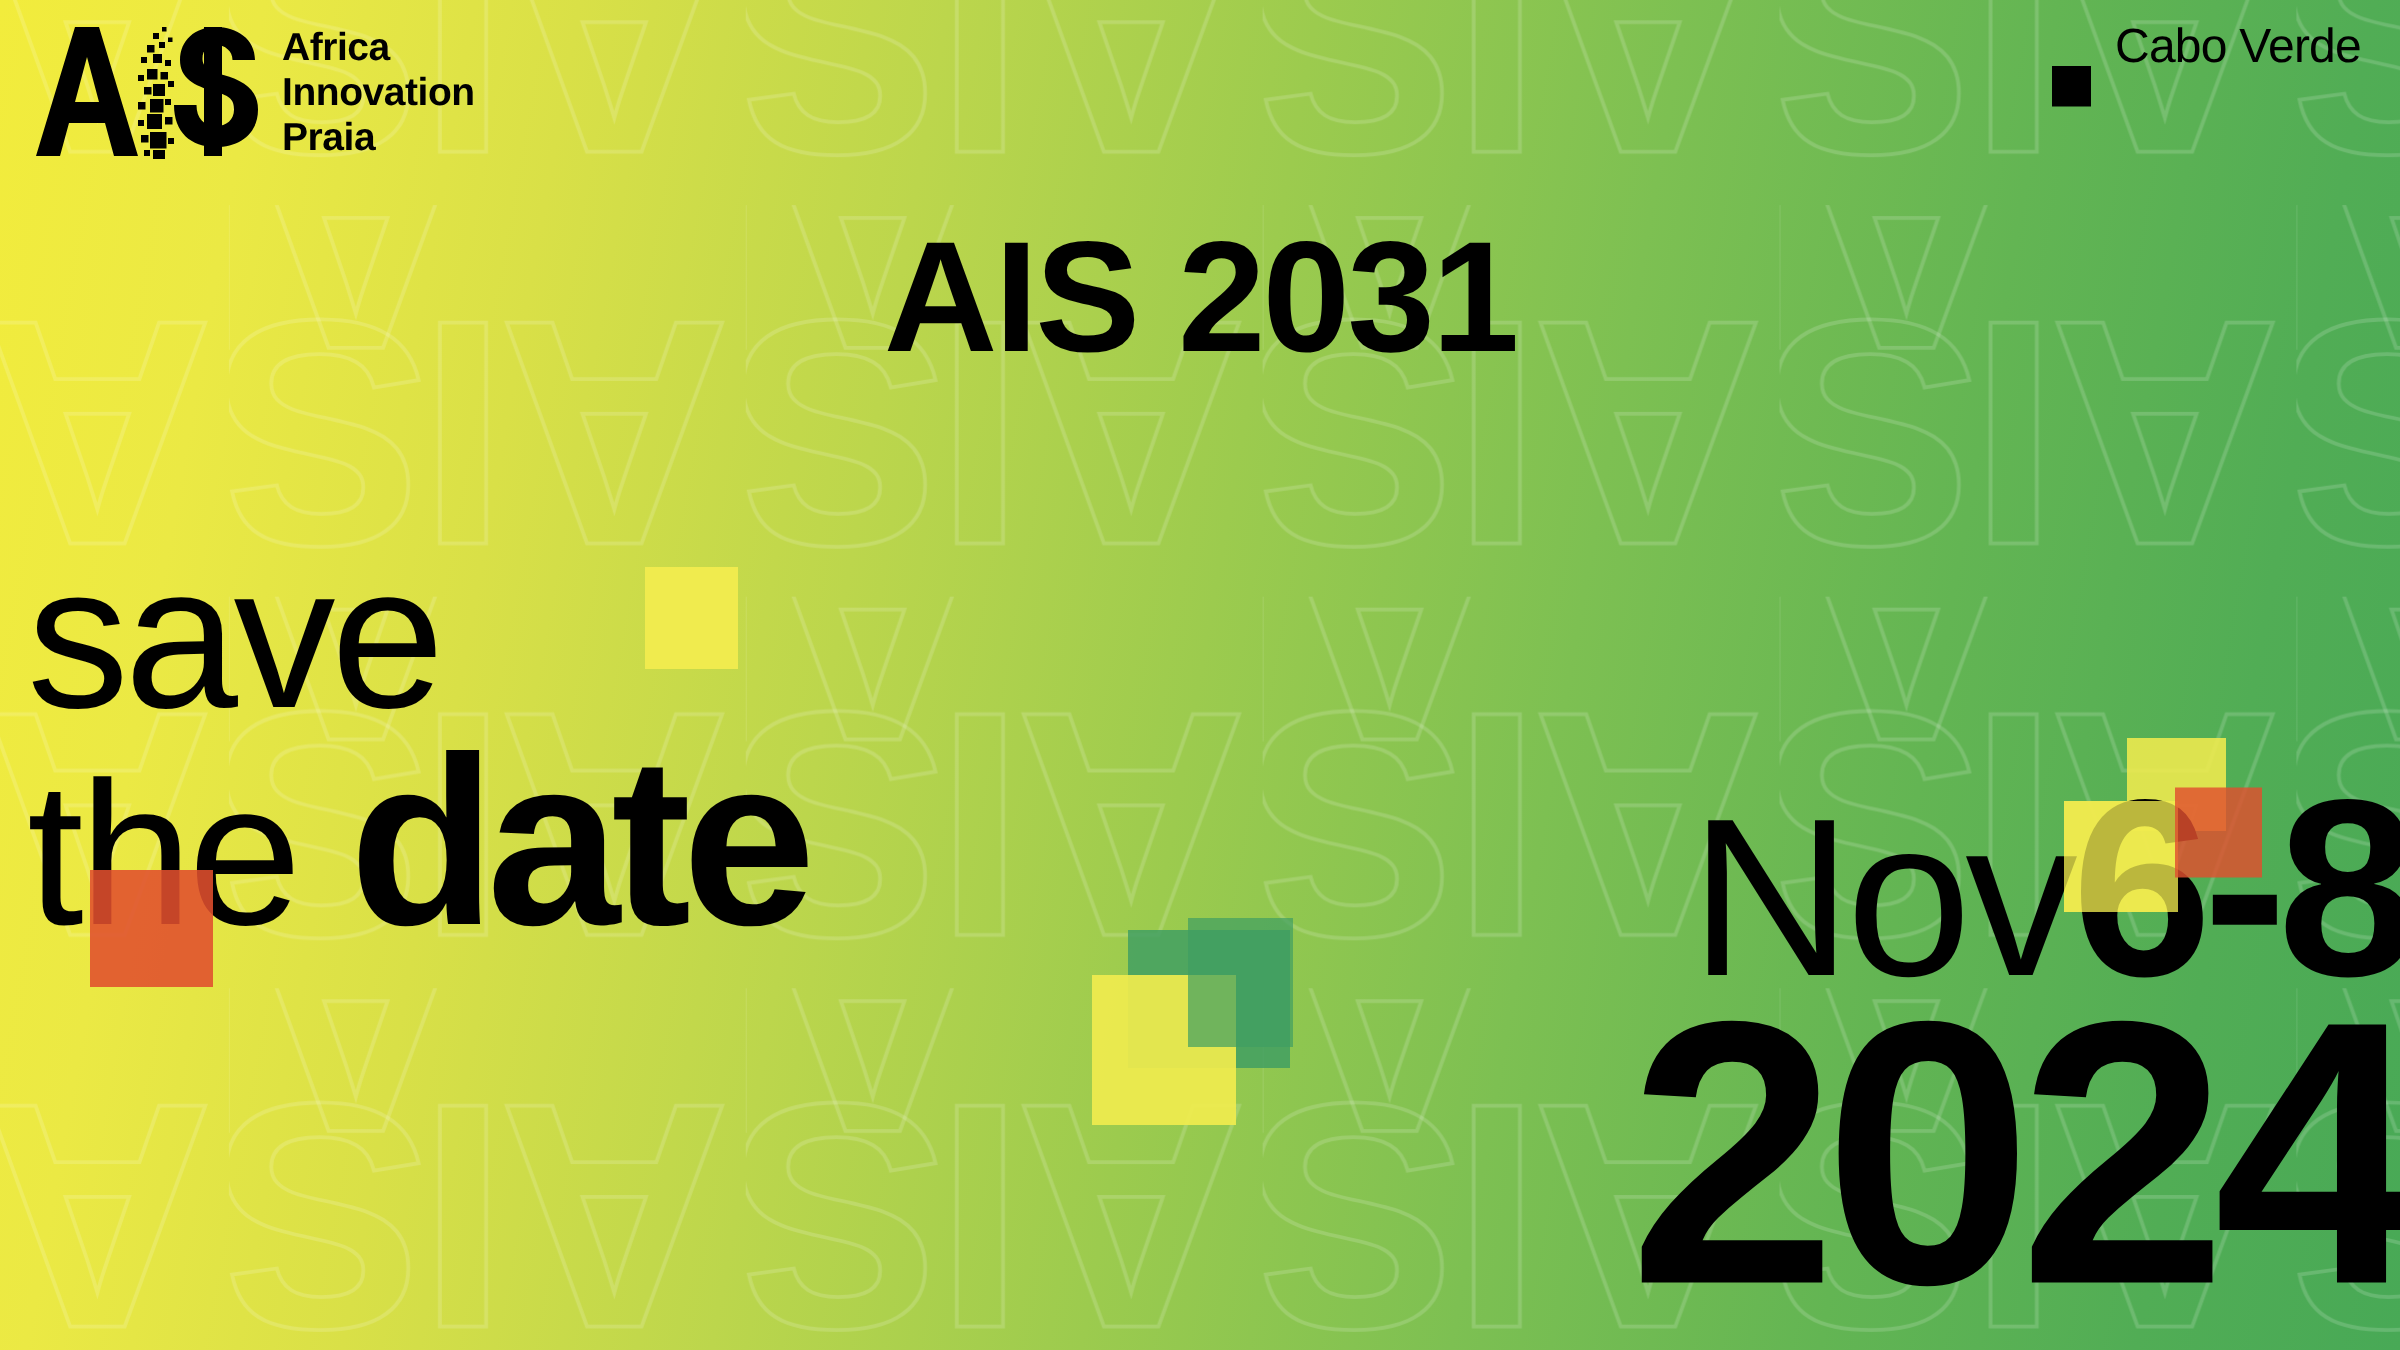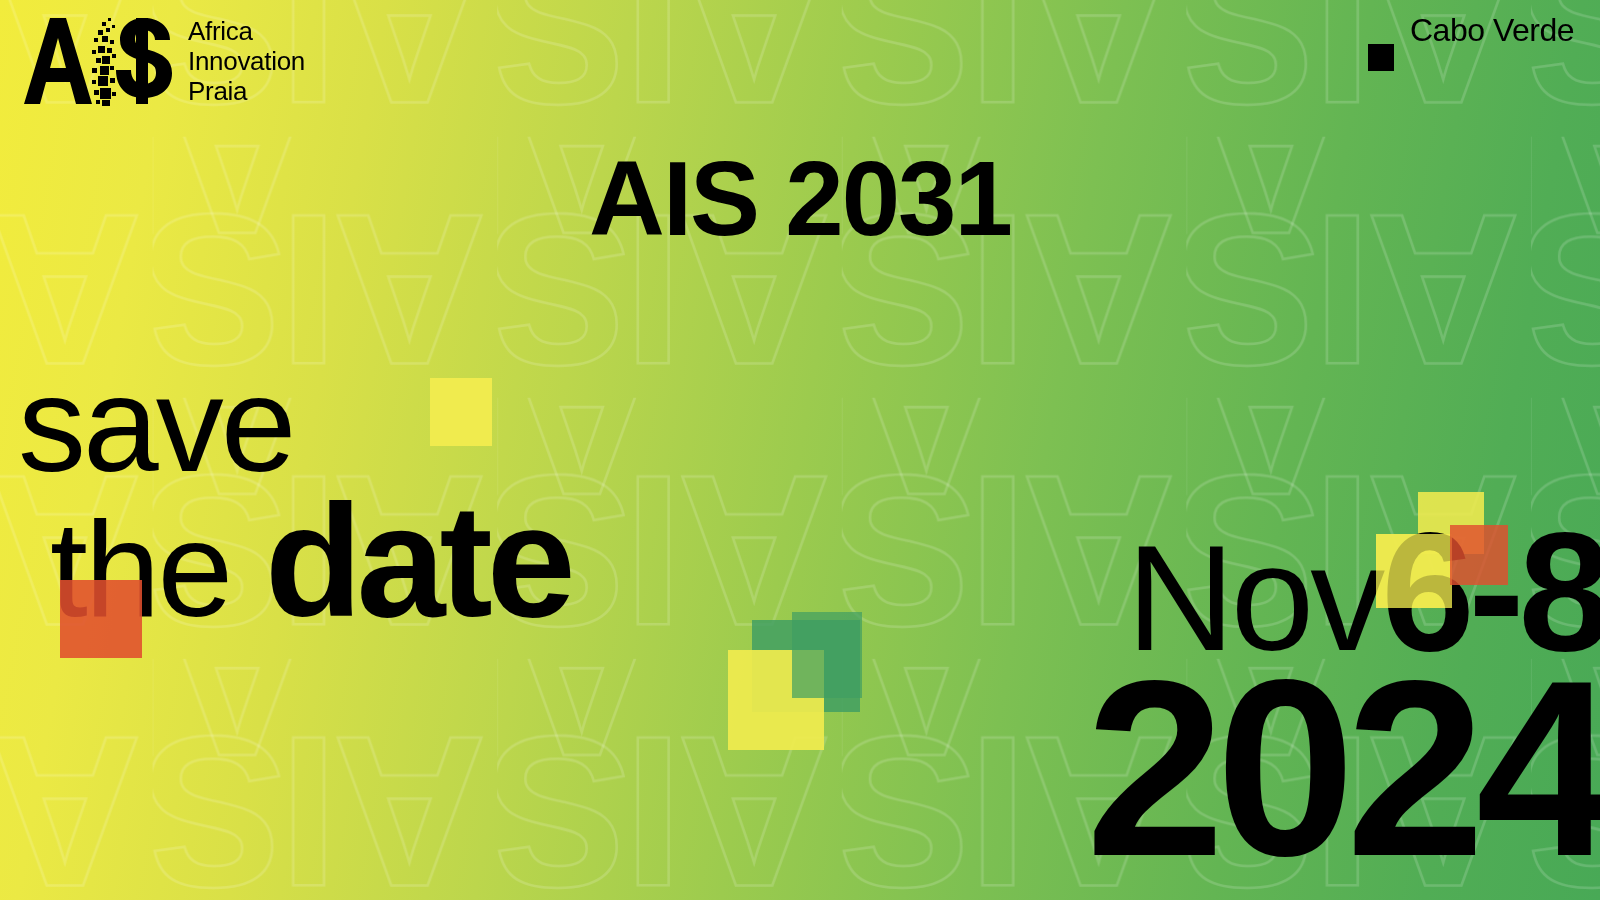--- a/index.html
+++ b/index.html
@@ -41,21 +41,21 @@
   .logo-wrap {
     position: absolute;
     left: 22px;
     top: 16px;
     display: flex;
     align-items: center;
     gap: 16px;
   }
   .logo-mark { display: block; }
   .logo-words {
-    font-weight: normal;
+    font-weight: bold;
     color: #000;
     font-size: 26px;
     line-height: 1.16;
     letter-spacing: -0.3px;
   }
 
   
   .loc-wrap {
     position: absolute;
     right: 26px;
@@ -128,21 +128,20 @@
     line-height: 0.93;
     font-weight: 300;
     letter-spacing: -3px;
   }
   .std-l2 {
     font-size: 136px;
     line-height: 0.93;
     font-weight: 300;
     letter-spacing: -3px;
     white-space: nowrap;
-    margin-left: 32px;
   }
   .std-strong {
     font-weight: bold;
     font-size: 160px;
     letter-spacing: -6px;
   }
 
   
   .datebox {
     position: absolute;

